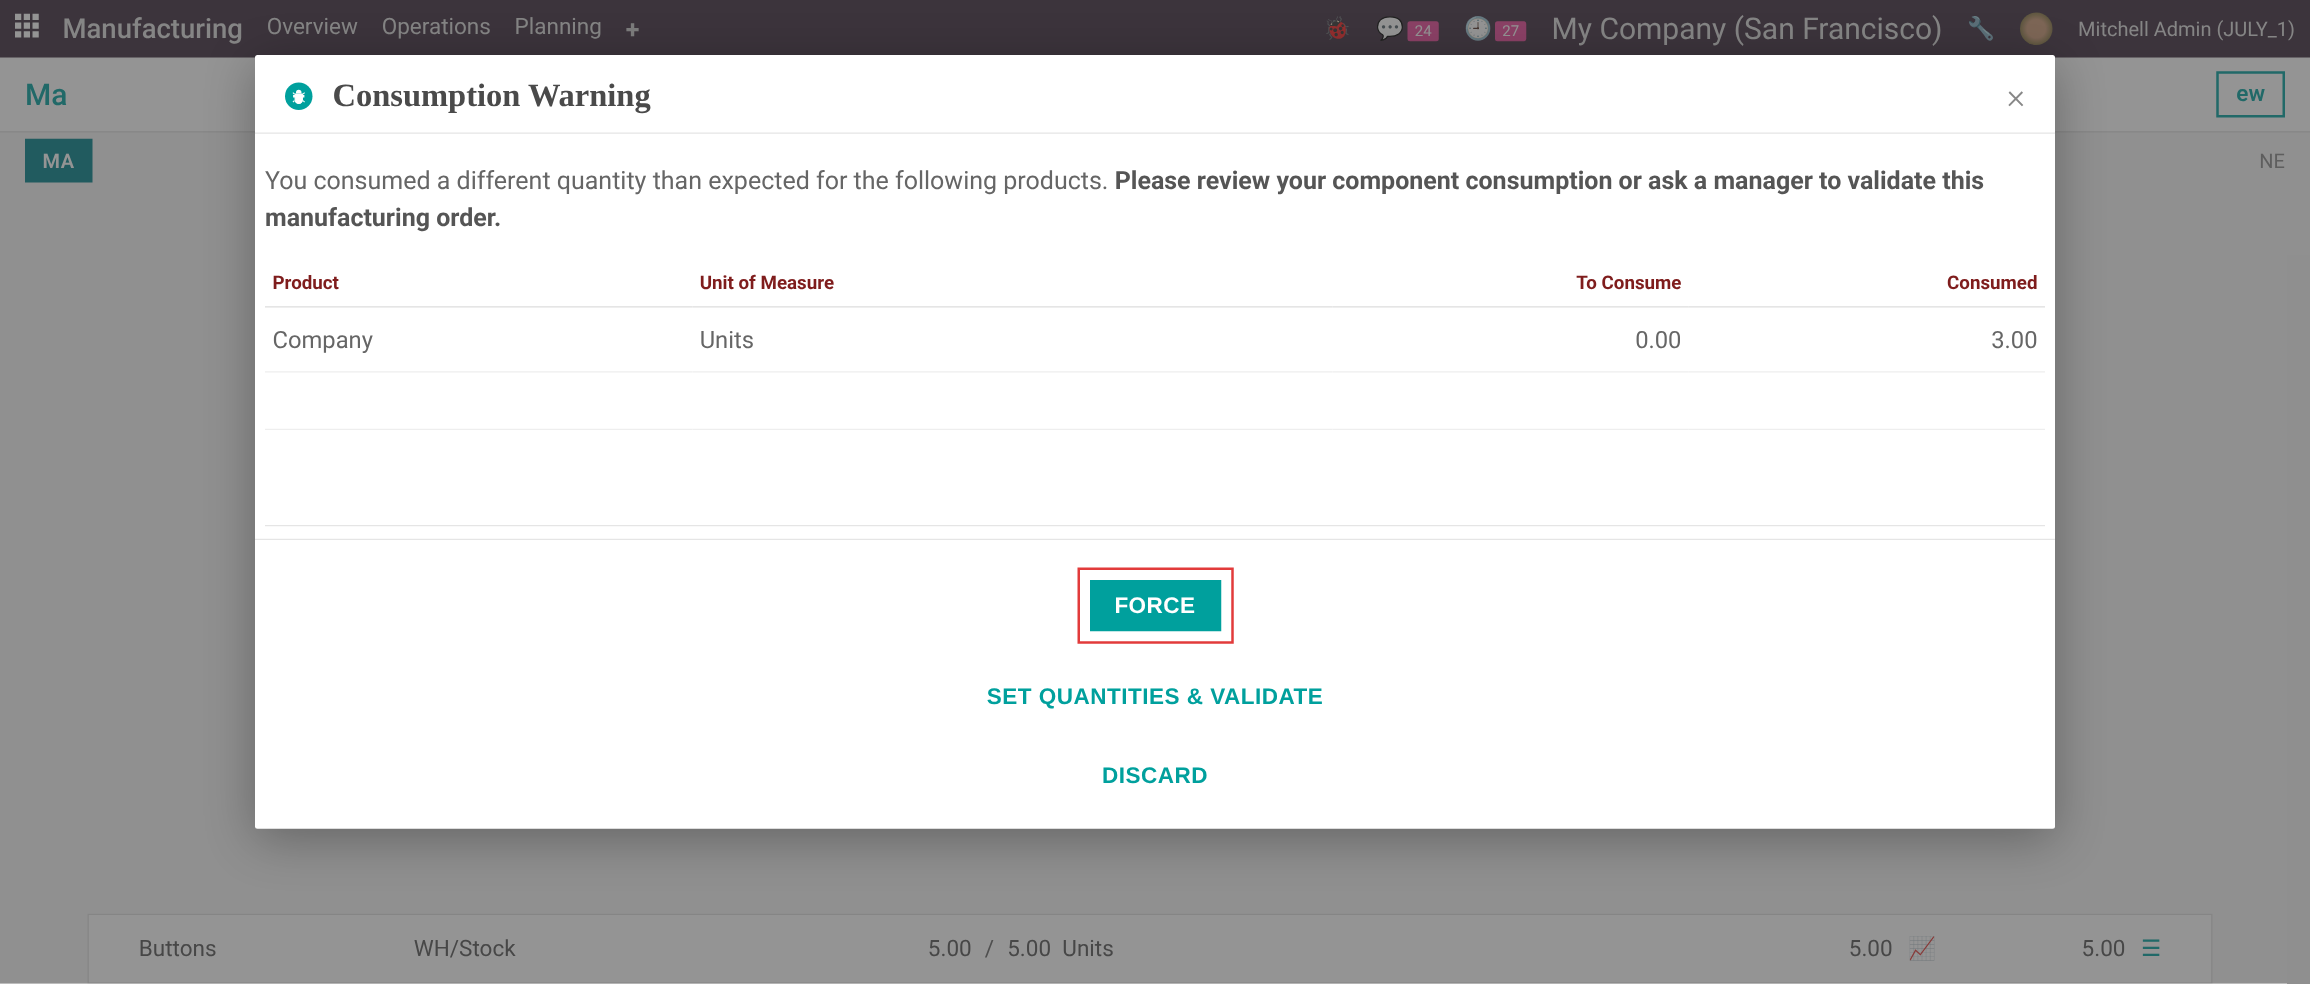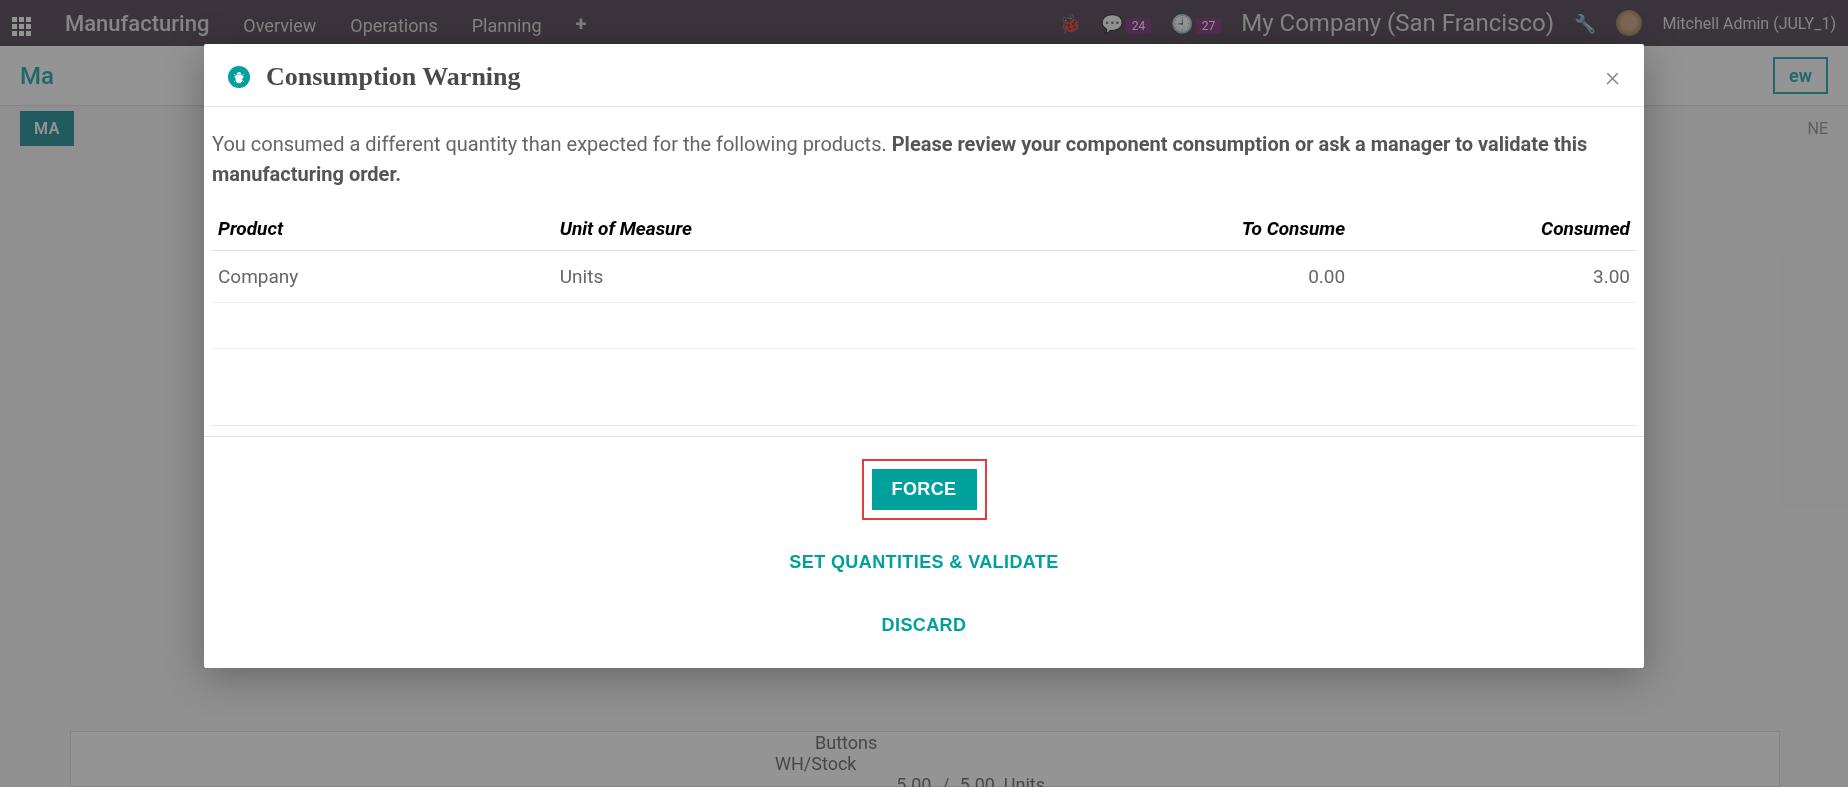--- a/index.html
+++ b/index.html
@@ -1,44 +1,44 @@
 <!DOCTYPE html>
 <html><head>
   <meta charset="utf-8">
   <style>
     * { box-sizing: border-box; margin: 0; padding: 0; }
     body { font-family: -apple-system, BlinkMacSystemFont, "Segoe UI", Roboto, "Helvetica Neue", sans-serif; background: #f5f5f5; width: 1848px; height: 787px; overflow: hidden; position: relative; }
 
     
     .topbar { height: 46px; background: #3d2b3d; color: #fff; display: flex; align-items: center; padding: 0 12px; position: relative; }
-    .topbar-left { display: flex; align-items: flex-end; gap: 34px; }
+    .topbar-left { display: flex; align-items: flex-start; gap: 19px; }
     .apps-icon { display: grid; grid-template-columns: repeat(3, 5px); grid-template-rows: repeat(3, 5px); gap: 2px; cursor: pointer; }
     .apps-icon span { background: #fff; width: 5px; height: 5px; }
     .brand { font-size: 22px; font-weight: 500; color: #ddd; }
     .nav-item { font-size: 18px; color: #ddd; cursor: pointer; }
     .plus-icon { font-size: 20px; color: #ccc; font-weight: bold; cursor: pointer; }
     .topbar-right { margin-left: auto; display: flex; align-items: center; gap: 20px; }
     .top-icon { color: #ccc; cursor: pointer; position: relative; font-size: 18px; }
-    .badge { background: #701a75; color: #fff; font-size: 12px; padding: 1px 6px; border-radius: 2px; margin-left: 2px; margin-top: 21px; }
+    .badge { background: #ec4899; color: #fff; font-size: 12px; padding: 1px 6px; border-radius: 2px; margin-left: 2px; margin-top: 21px; }
     .company { color: #ddd; font-size: 24px; }
     .avatar { width: 26px; height: 26px; border-radius: 50%; background: radial-gradient(circle, #c97 40%, #874 70%); display: inline-block; vertical-align: middle; }
     .user { color: #ddd; font-size: 16px; }
 
     
     .secondbar { height: 60px; background: #fff; border-bottom: 1px solid #ddd; display: flex; align-items: center; padding: 0 20px; }
     .breadcrumb-partial { font-size: 24px; color: #00a09d; font-weight: 500; }
     .newbtn-partial { margin-left: auto; border: 2px solid #00a09d; color: #00a09d; padding: 6px 14px; font-size: 18px; font-weight: 600; }
 
     
     .thirdrow { height: 44px; display: flex; align-items: center; padding: 0 20px; }
     .ma-btn { background: #00818a; color: #fff; padding: 8px 14px; font-size: 16px; font-weight: 600; letter-spacing: 0.5px; }
     .ne-text { margin-left: auto; color: #888; font-size: 16px; }
 
     
-    .bg-row { position: absolute; bottom: 0; left: 70px; right: 68px; height: 56px; border: 1px solid #ddd; background: #fff; display: flex; align-items: center; padding: 0 40px; font-size: 18px; color: #555; flex-direction: column; }
+    .bg-row { position: absolute; bottom: 0; left: 70px; right: 78px; height: 56px; border: 1px solid #ddd; background: #fff; display: flex; align-items: center; padding: 0 40px; font-size: 18px; color: #555; }
     .bg-row .c1 { width: 220px; }
     .bg-row .c2 { width: 300px; }
     .bg-row .c3 { width: 280px; text-align: right; padding-right: 20px; }
     .bg-row .c4 { flex: 1; text-align: right; padding-right: 40px; }
     .bg-row .c5 { width: 140px; text-align: right; }
     .bg-row .sep { color: #666; margin: 0 6px; }
     .inline-icon { color: #00a09d; margin-left: 8px; }
 
     
     .overlay { position: absolute; inset: 0; background: rgba(60,60,60,0.55); display: flex; align-items: flex-start; justify-content: center; }
@@ -49,21 +49,21 @@
     .bug-circle { width: 22px; height: 22px; border-radius: 50%; background: #00a09d; display: flex; align-items: center; justify-content: center; margin-right: 16px; }
     .bug-circle svg { width: 14px; height: 14px; fill: #fff; }
     .modal-title { font-size: 26px; font-weight: 600; color: #4a4a4a; font-family: Liberation Serif, serif; }
     .modal-close { margin-left: auto; font-size: 28px; color: #888; cursor: pointer; font-weight: 300; line-height: 1; }
 
     .modal-body { padding: 22px 8px 10px; }
     .warn-text { font-size: 20px; color: #666; line-height: 1.5; margin-bottom: 18px; }
     .warn-text .bold { font-weight: 700; color: #555; }
 
     table.consume { width: 100%; border-collapse: collapse; }
-    table.consume th { text-align: left; font-size: 19px; font-weight: 700; color: #000000; padding: 10px 6px; border-bottom: 1px solid #ddd; font-style: italic; }
+    table.consume th { text-align: left; font-size: 15px; font-weight: 700; color: #7f1d1d; padding: 10px 6px; border-bottom: 1px solid #ddd; }
     table.consume th.num, table.consume td.num { text-align: right; }
     table.consume td { font-size: 19px; color: #666; padding: 14px 6px; border-bottom: 1px solid #eee; }
     table.consume tr.spacer td { height: 46px; border-bottom: 1px solid #eee; }
     table.consume tr.spacer2 td { height: 46px; border-bottom: none; }
 
     .modal-hr { border: none; border-top: 1px solid #e5e5e5; margin: 30px 0 0; }
 
     .modal-footer { padding: 22px 20px 22px; border-top: 1px solid #e5e5e5; display: flex; align-items: center; gap: 22px; flex-direction: column; }
     .force-wrap { border: 2px solid #e23b3b; padding: 8px; }
     .btn { font-size: 18px; font-weight: 700; padding: 10px 20px; cursor: pointer; border: none; letter-spacing: 0.4px; }

